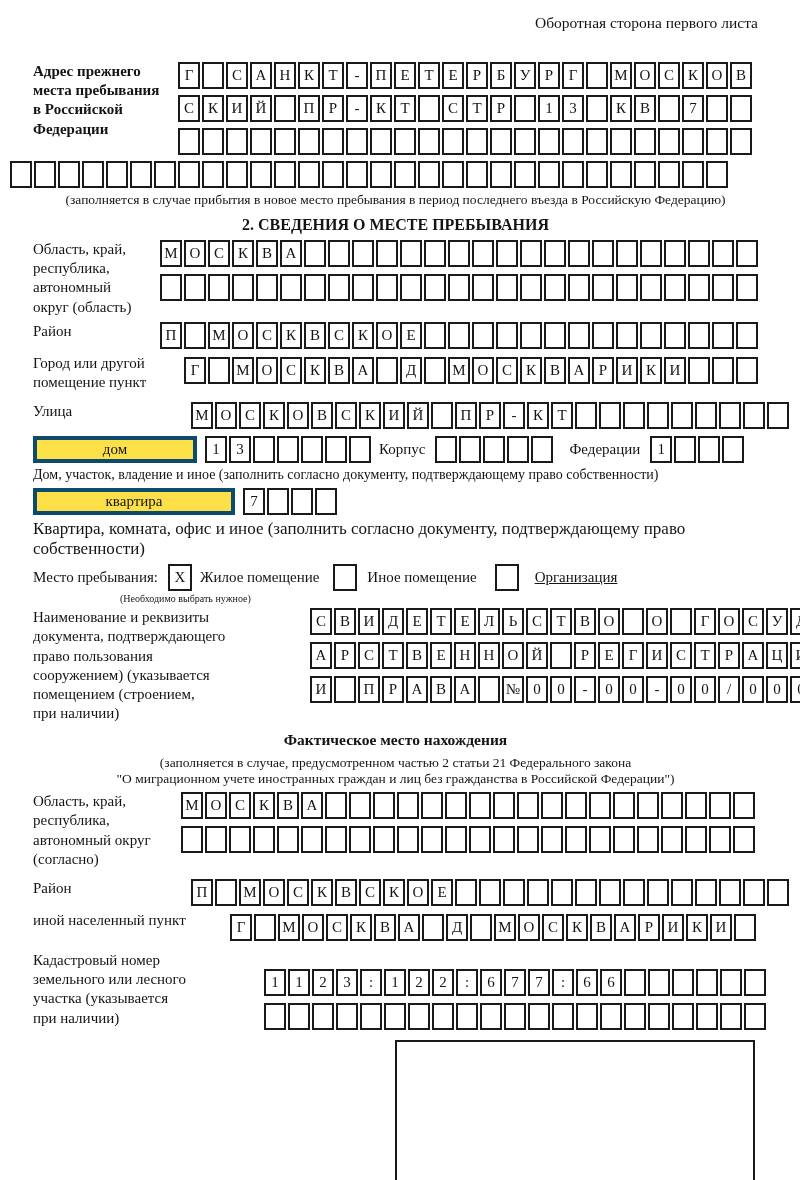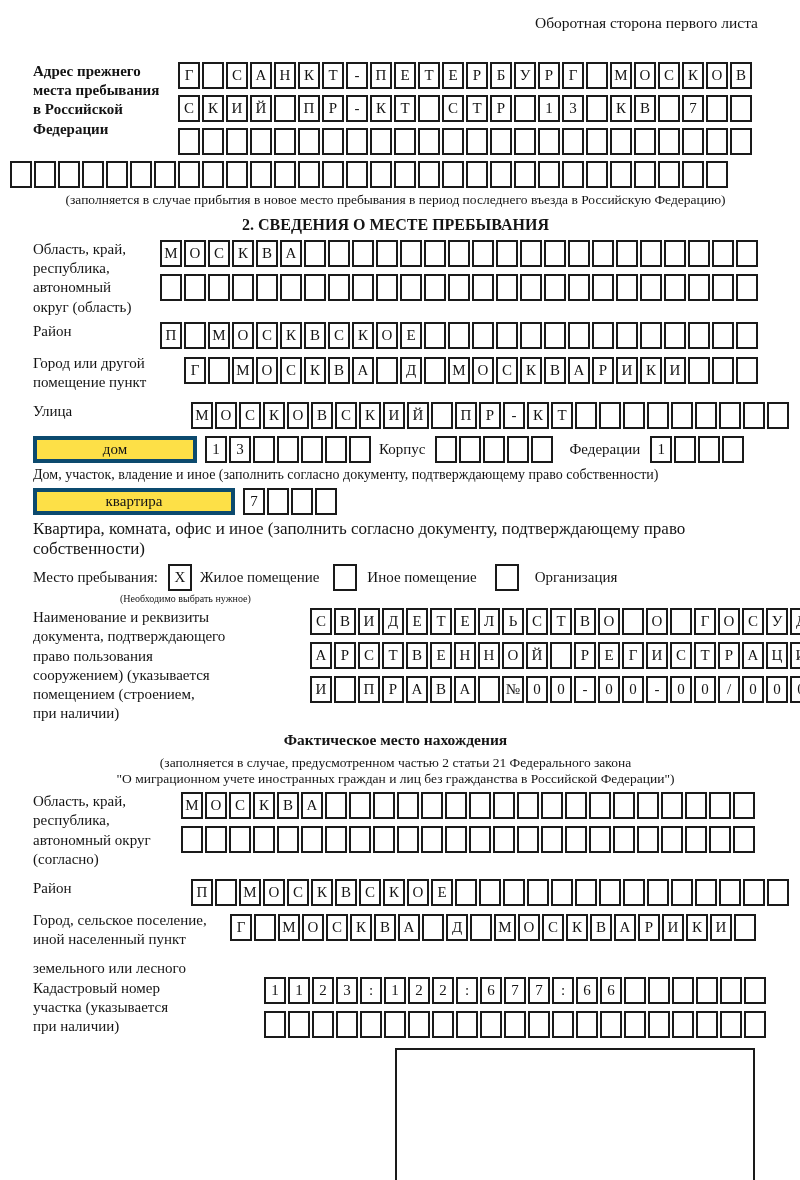--- a/index.html
+++ b/index.html
@@ -359,21 +359,21 @@
   </div>
   <div class="note mt4" style="font-size:17px;">Квартира, комната, офис и иное (заполнить согласно документу, подтверждающему право собственности)</div>
 
   <div class="stayrow">
     <span class="inline-lbl" style="padding-right:10px;">Место пребывания:</span>
     <span class="cbox">X</span>
     <span class="inline-lbl" style="padding:0 14px 0 8px;text-align:right;">Жилое помещение</span>
     <span class="cbox"></span>
     <span class="inline-lbl" style="padding:0 18px 0 10px;">Иное помещение</span>
     <span class="cbox"></span>
-    <span class="inline-lbl" style="padding-left:16px;">Организация</span>
+    <span class="inline-lbl" style="padding-left:16px;text-decoration:underline;">Организация</span>
   </div>
   <div class="note" style="margin:2px 0 0 87px;font-size:10px;">(Необходимо выбрать нужное)</div>
 
   <div class="field mt4">
     <div class="lbl" style="width:277px;">
       <div>Наименование и реквизиты</div>
       <div>документа, подтверждающего</div>
       <div>право пользования</div>
       <div>сооружением) (указывается</div>
       <div>помещением (строением,</div>
@@ -545,21 +545,20 @@
         <span class="box"></span>
         <span class="box"></span>
         <span class="box"></span>
         <span class="box"></span>
         <span class="box"></span>
       </div>
   </div>
 
   <div class="field mt5">
     <div class="lbl w197">
-      <div>Город, сельское поселение,</div>
       <div>иной населенный пункт</div>
     </div>
     <div class="boxrow" style="margin-top:3px;">
         <span class="box">Г</span>
         <span class="box"></span>
         <span class="box">М</span>
         <span class="box">О</span>
         <span class="box">С</span>
         <span class="box">К</span>
         <span class="box">В</span>
@@ -576,22 +575,22 @@
         <span class="box">Р</span>
         <span class="box">И</span>
         <span class="box">К</span>
         <span class="box">И</span>
         <span class="box"></span>
       </div>
   </div>
 
   <div class="field mt2">
     <div class="lbl w200">
+      <div>Кадастровый номер</div>
       <div>земельного или лесного</div>
-      <div>Кадастровый номер</div>
       <div>участка (указывается</div>
       <div>при наличии)</div>
     </div>
     <div class="rows7" style="margin-top:18px;">
       <div class="boxrow">
           <span class="box">1</span>
           <span class="box">1</span>
           <span class="box">2</span>
           <span class="box">3</span>
           <span class="box">:</span>

